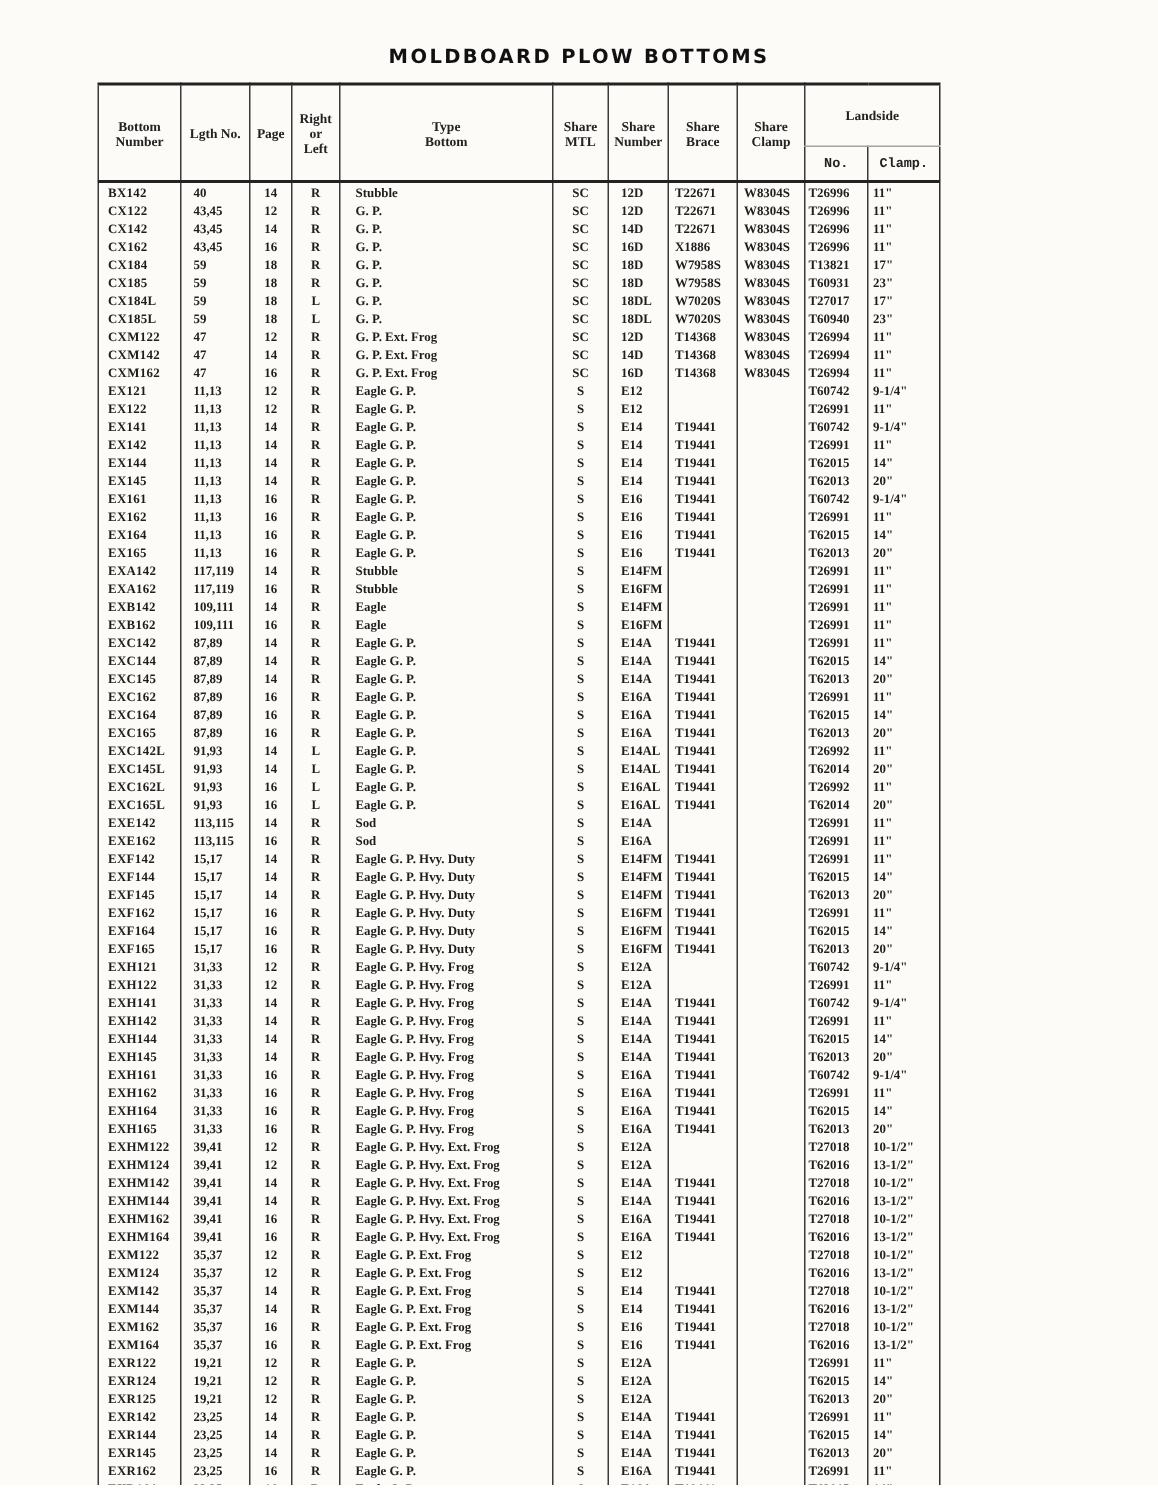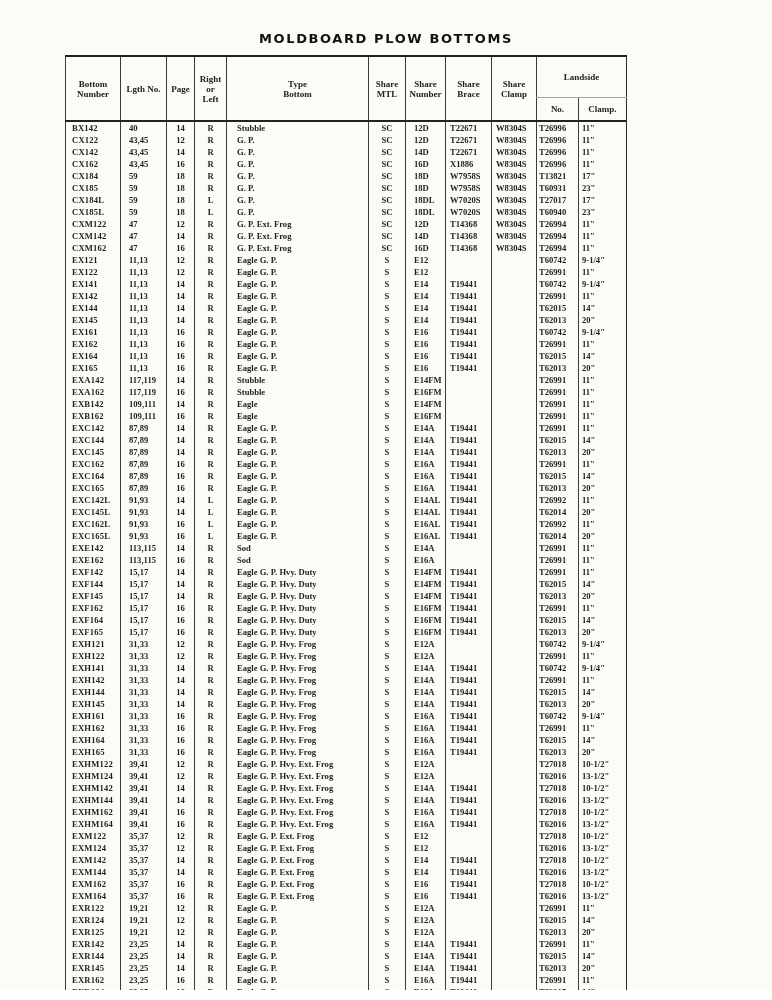--- a/index.html
+++ b/index.html
@@ -54,21 +54,21 @@
     vertical-align: middle;
     white-space: pre-line;
     color: #222;
   }
   tr.hrow1 th { height: 40px; }
   th.landside-group {
     height: 16px;
     border-bottom: 1px solid #a3a3a3;
     vertical-align: middle;
   }
-  tr.hrow2 th { height: 22px; }
+  tr.hrow2 th { height: 22px; font-family: Liberation Mono, monospace; }
   tbody td {
     height: 12px;
     font-weight: 700;
     font-size: 8.6px;
     line-height: 12px;
     vertical-align: middle;
     color: #1e1e1e;
   }
   
   td.c0 { padding-left: 6px;  letter-spacing: 0.2px; }

